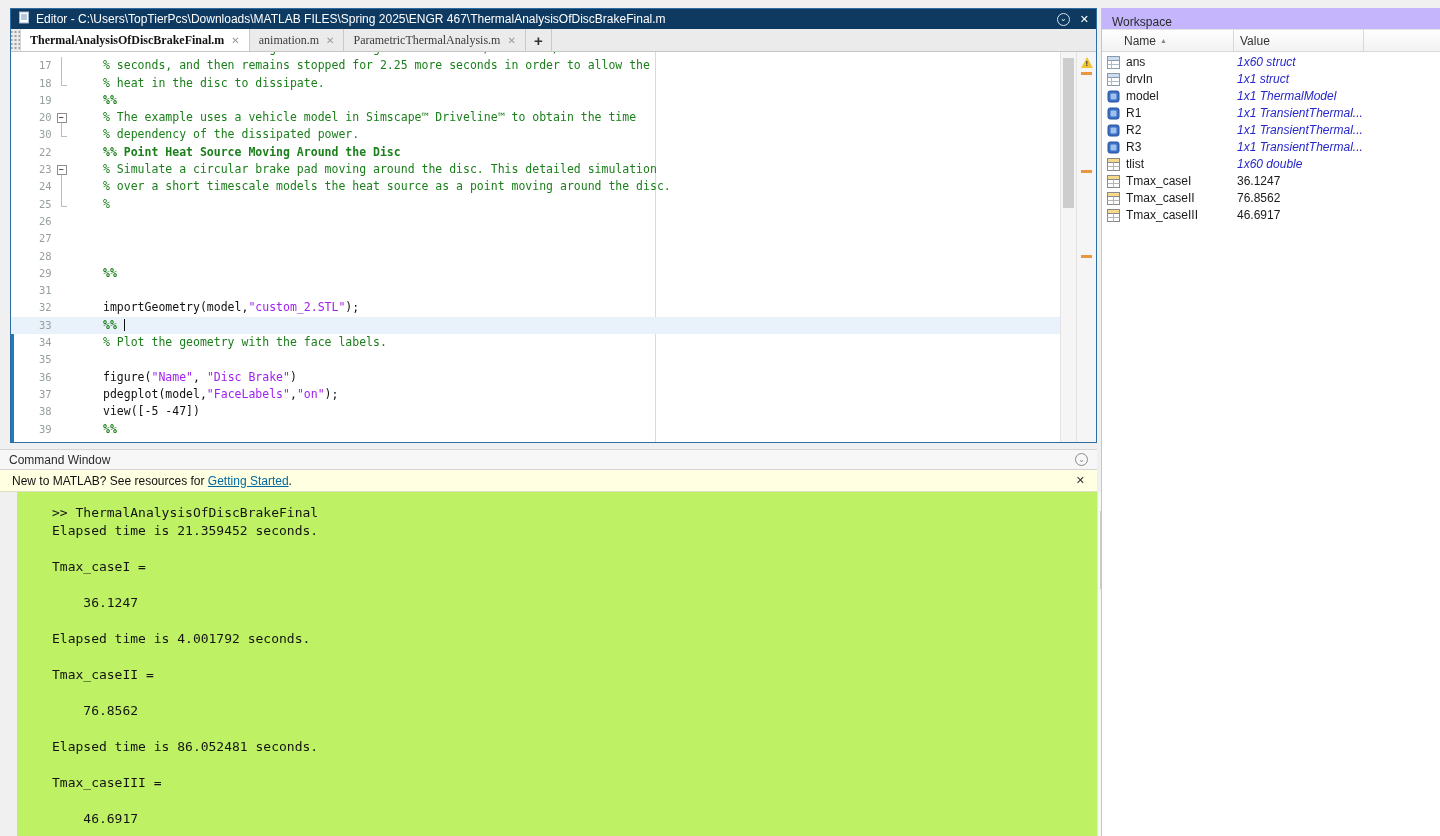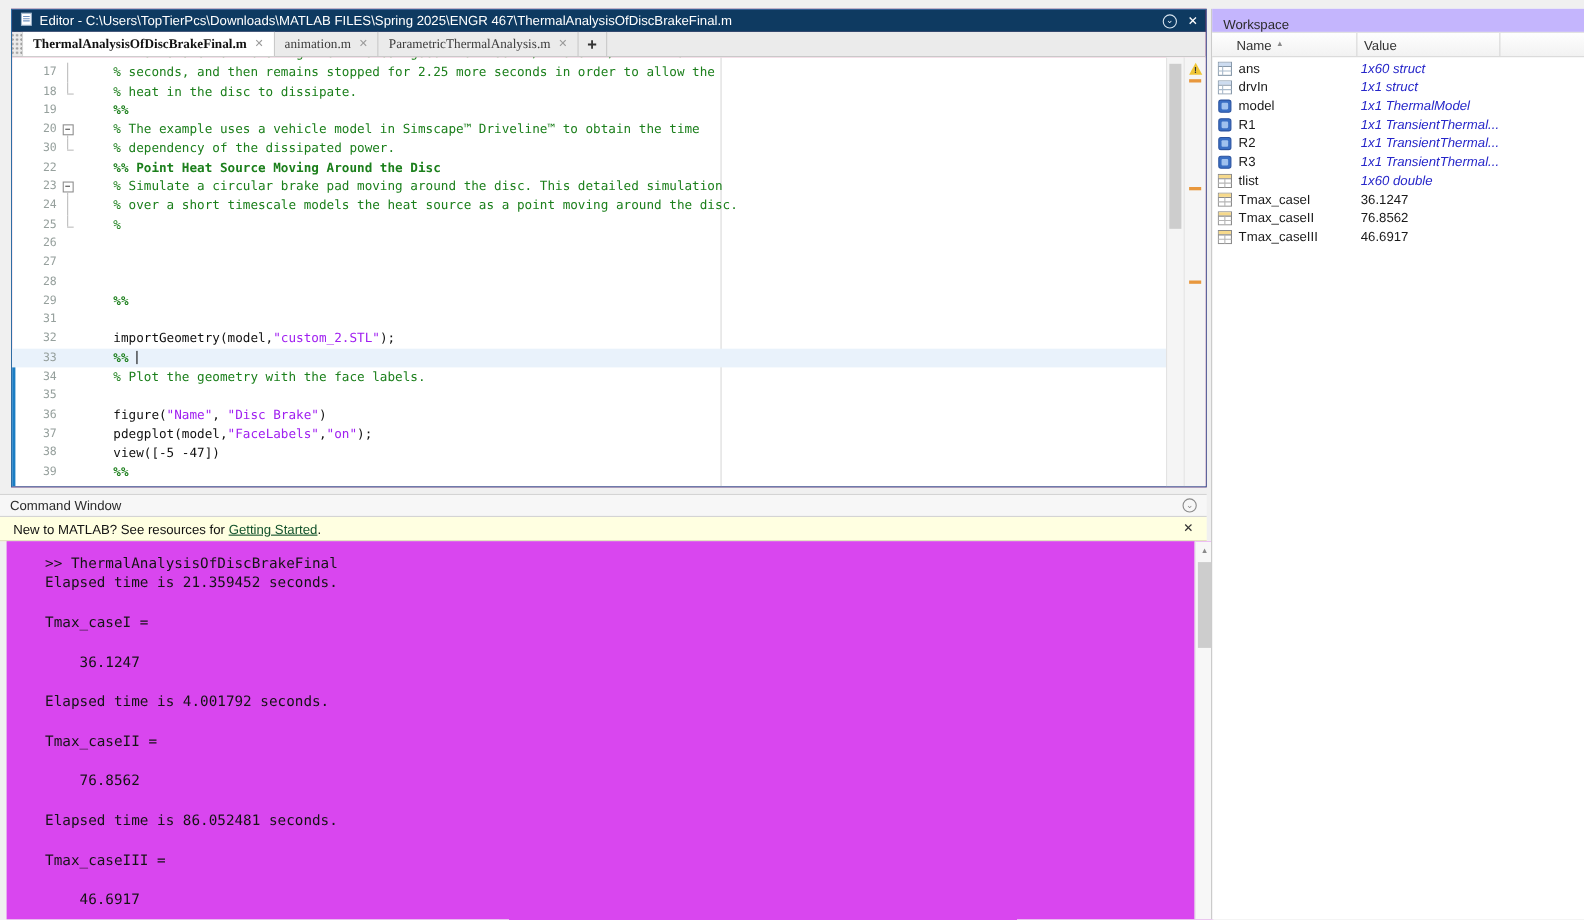--- a/index.html
+++ b/index.html
@@ -63,23 +63,23 @@
 
   
   .cw-header { position:absolute; left:0; top:449px; width:1097px; height:21px; background:#f7f7f7;
                border-top:1px solid #d4d4d4; border-bottom:1px solid #d4d4d4;
                display:flex; align-items:center; padding:0 9px; font-size:12px; color:#2b2b2b; }
   .cw-circle { margin-left:auto; width:13px; height:13px; border:1px solid #8a8a8a; border-radius:50%;
                font-size:8px; line-height:1; color:#8a8a8a; display:flex; align-items:center; justify-content:center; }
   .cw-banner { position:absolute; left:0; top:470px; width:1097px; height:22px; background:#ffffe1;
                border-bottom:1px solid #e0e0bd; display:flex; align-items:center; padding:0 12px; font-size:12px; color:#111; }
   .banner-msg { white-space:pre-wrap; }
-  .cw-banner a { color:#14532d; text-decoration:underline; }
+  .cw-banner a { color:#0369a1; text-decoration:underline; }
   .banner-x { margin-left:auto; color:#333; font-size:11px; }
-  .cw-output { position:absolute; left:6px; top:492px; width:1097px; height:344px; background:#d946ef; overflow:hidden; }
+  .cw-output { position:absolute; left:17px; top:492px; width:1097px; height:344px; background:#bef264; overflow:hidden; }
   .cw-text { padding:12px 24px 0 35px; }
   .cwl { font-family:"DejaVu Sans Mono", monospace; font-size:13px; line-height:18px; white-space:pre; color:#141414; }
   .cw-scrollbar { position:absolute; right:0; top:0; bottom:0; width:17px; background:#f7f7f7; border-left:1px solid #e3e3e3; }
   .cw-up { position:absolute; top:6px; left:0; right:0; text-align:center; font-size:7px; color:#8a8a8a; }
   .cw-thumb { position:absolute; left:2px; right:2px; top:19px; height:78px; background:#cdcdcd; }
 
   
   .ws { position:absolute; left:1101px; top:8px; width:339px; height:828px; background:#fff; border-left:1px solid #c6c6c6; }
   .ws-header { height:21px; background:#c4b5fd; display:flex; align-items:flex-end; padding:0 10px; font-size:12px; color:#2b2b2b; }
   .ws-cols { height:23px; display:flex; background:linear-gradient(#fefefe,#f2f2f2);

